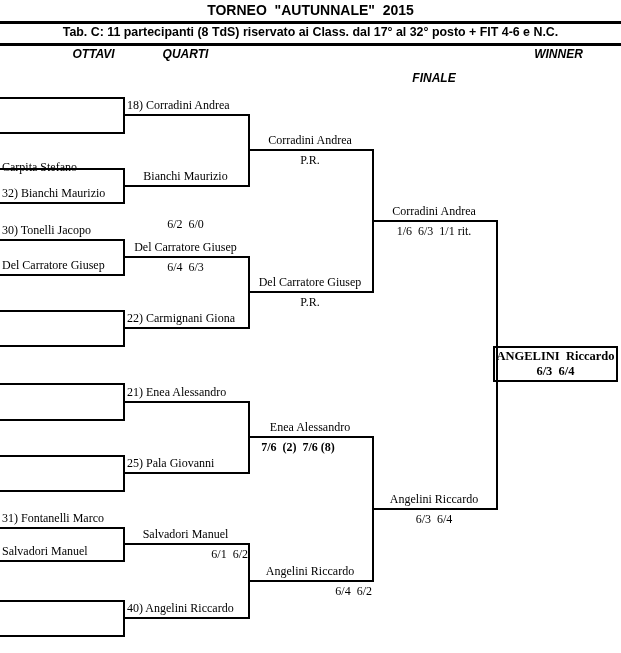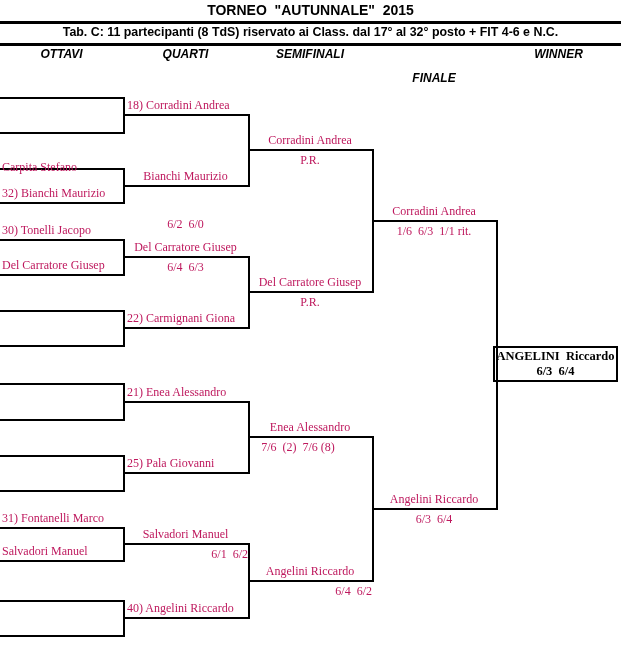--- a/index.html
+++ b/index.html
@@ -7,43 +7,42 @@
         font-family:"Liberation Serif",serif;overflow:hidden;}
   .title{position:absolute;top:2px;left:0;width:621px;text-align:center;
          font:bold 14px "Liberation Sans",sans-serif;white-space:pre;}
   .rule{position:absolute;left:0;width:621px;height:2.5px;background:#000;}
   .rule1{top:21px;}
   .rule2{top:43px;}
   .subtitle{position:absolute;top:25px;left:0;width:621px;text-align:center;
             font:bold 12.4px "Liberation Sans",sans-serif;white-space:pre;}
   .colheader{position:absolute;top:47px;text-align:center;
              font:italic bold 12px "Liberation Sans",sans-serif;white-space:pre;}
-  .ch0{left:0;width:123px;} .ch1{left:123px;width:125px;} .ch2{left:248px;width:124px;}
+  .ch0{left:0;width:123px;padding-left:32px;} .ch1{left:123px;width:125px;} .ch2{left:248px;width:124px;}
   .ch3{left:372px;width:124px;margin-top:24px;} .ch4{left:496px;width:125px;}
   .hline{position:absolute;height:2px;background:#000;}
   .vline{position:absolute;width:2px;background:#000;}
   .pname{position:absolute;height:15px;line-height:15px;
-         font:12px "Liberation Serif",serif;white-space:pre;color:#be185d;}
+         font:12px "Liberation Serif",serif;white-space:pre;color:#000000;}
   .winnerbox{position:absolute;left:493px;top:346px;width:125px;height:36px;
              border:2px solid #000;box-sizing:border-box;display:flex;flex-direction:column;
              align-items:center;justify-content:center;
              font:bold 12.5px "Liberation Serif",serif;line-height:15px;white-space:pre;}
 </style>
 </head>
 <body>
 
 <div class="page">
   <div class="title">TORNEO  "AUTUNNALE"  2015</div>
   <div class="rule rule1"></div>
   <div class="subtitle">Tab. C: 11 partecipanti (8 TdS) riservato ai Class. dal 17° al 32° posto + FIT 4-6 e N.C.</div>
   <div class="rule rule2"></div>
 
   <div class="colheader ch0">OTTAVI</div>
   <div class="colheader ch1">QUARTI</div>
-  <div class="colheader ch2">SEMIFINALI</div>
   <div class="colheader ch3">FINALE</div>
   <div class="colheader ch4">WINNER</div>
 
   <div id="bracket">
       <div class="hline" style="left: 0px; top: 97px; width: 125px;"></div>
       <div class="hline" style="left: 0px; top: 132px; width: 125px;"></div>
       <div class="hline" style="left: 0px; top: 168px; width: 125px;"></div>
       <div class="pname" style="top: 160px; left: 2px; font-family: Liberation Serif, serif;">Carpita Stefano</div>
       <div class="hline" style="left: 0px; top: 202px; width: 125px;"></div>
       <div class="pname" style="top: 186px; left: 2px;">32) Bianchi Maurizio</div>
@@ -95,21 +94,21 @@
       <div class="vline" style="left: 248px; top: 401px; height: 73px;"></div>
       <div class="vline" style="left: 248px; top: 543px; height: 76px;"></div>
       <div class="hline" style="left: 248px; top: 149px; width: 126px;"></div>
       <div class="pname" style="top: 133px; left: 248px; width: 124px; text-align: center;">Corradini Andrea</div>
       <div class="pname" style="left: 248px; top: 153px; width: 124px; text-align: center;">P.R.</div>
       <div class="hline" style="left: 248px; top: 291px; width: 126px;"></div>
       <div class="pname" style="top: 275px; left: 248px; width: 124px; text-align: center;">Del Carratore Giusep</div>
       <div class="pname" style="left: 248px; top: 295px; width: 124px; text-align: center;">P.R.</div>
       <div class="hline" style="left: 248px; top: 436px; width: 126px;"></div>
       <div class="pname" style="top: 420px; left: 248px; width: 124px; text-align: center;">Enea Alessandro</div>
-      <div class="pname" style="left: 248px; top: 440px; width: 100px; text-align: center;">7/6  (2)  7/6 (8)</div>
+      <div class="pname" style="left: 248px; top: 440px; width: 100px; text-align: center; font-weight: bold;">7/6  (2)  7/6 (8)</div>
       <div class="hline" style="left: 248px; top: 580px; width: 126px;"></div>
       <div class="pname" style="top: 564px; left: 248px; width: 124px; text-align: center;">Angelini Riccardo</div>
       <div class="pname" style="left: 248px; top: 584px; width: 124px; text-align: right;">6/4  6/2</div>
       <div class="vline" style="left: 372px; top: 149px; height: 144px;"></div>
       <div class="vline" style="left: 372px; top: 436px; height: 146px;"></div>
       <div class="hline" style="left: 372px; top: 220px; width: 126px;"></div>
       <div class="pname" style="top: 204px; left: 372px; width: 124px; text-align: center;">Corradini Andrea</div>
       <div class="pname" style="left: 372px; top: 224px; width: 124px; text-align: center;">1/6  6/3  1/1 rit.</div>
       <div class="hline" style="left: 372px; top: 508px; width: 126px;"></div>
       <div class="pname" style="top: 492px; left: 372px; width: 124px; text-align: center;">Angelini Riccardo</div>

